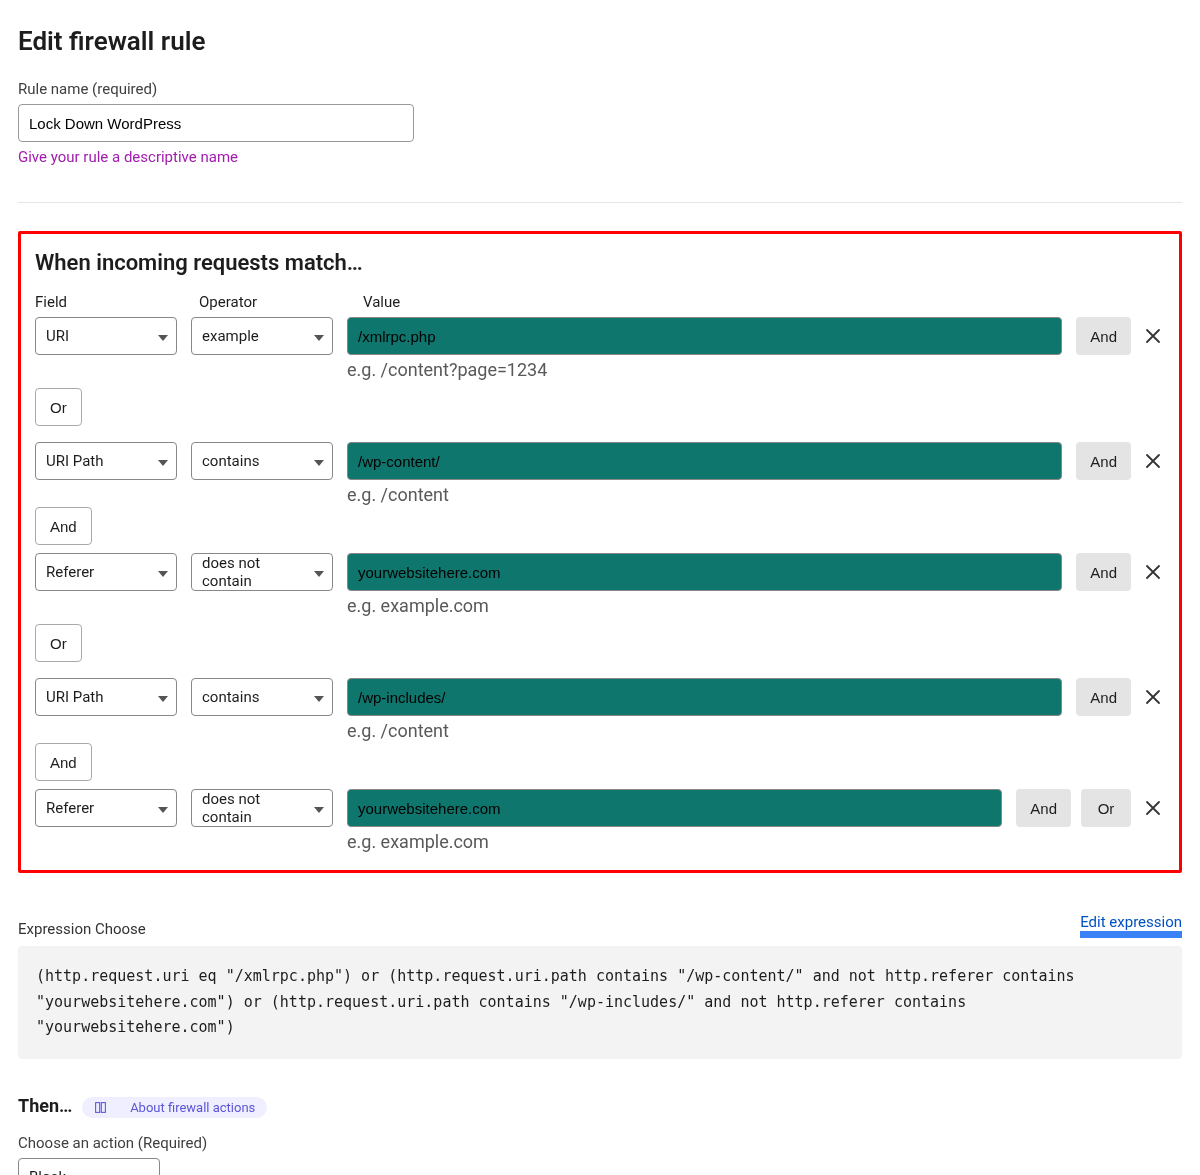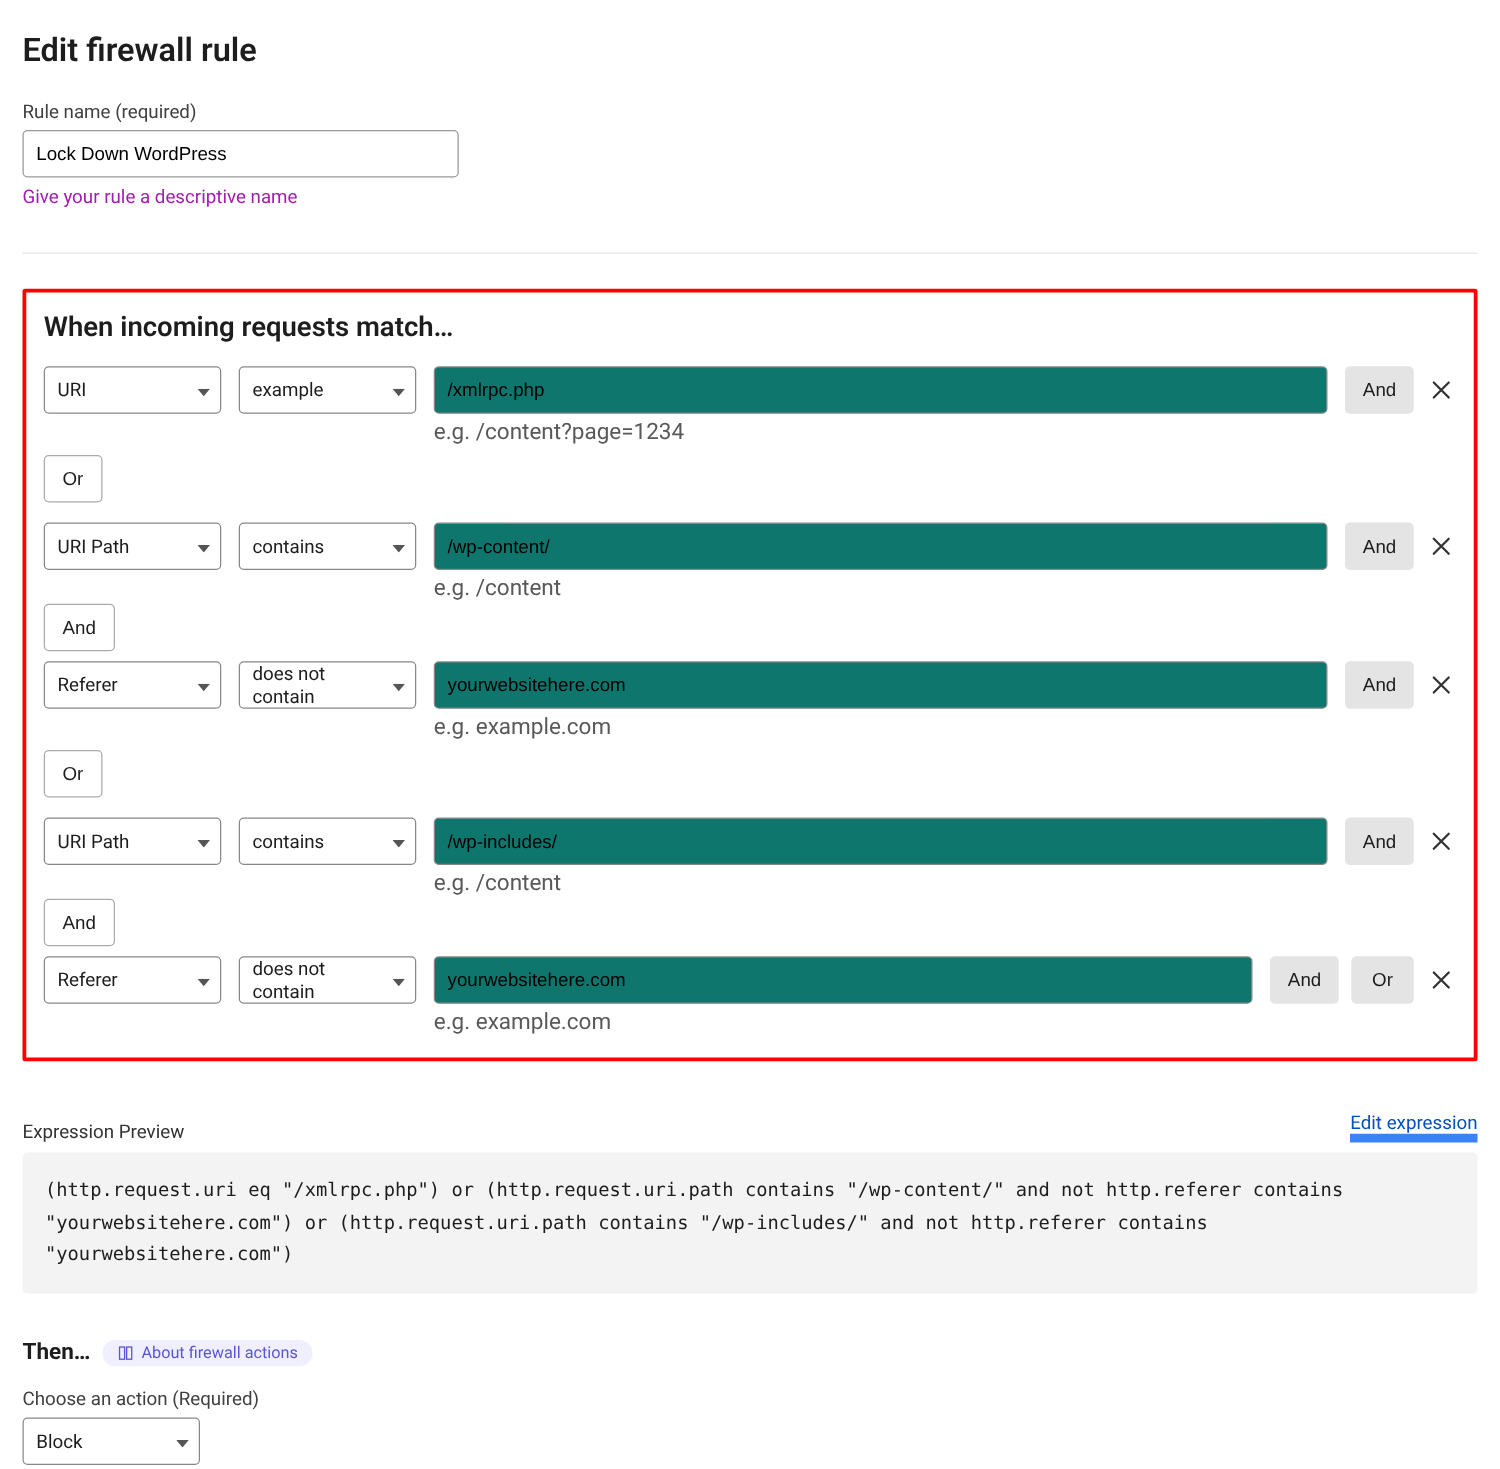--- a/index.html
+++ b/index.html
@@ -25,21 +25,21 @@
   .helptext {
     font-size: 15px;
     color: #a21caf;
     margin-top: 6px;
   }
   .text-input {
     border: 1px solid #999;
     border-radius: 4px;
     padding: 8px 10px;
     font-size: 15px;
-    width: 349px;
+    width: 396px;
     height: 38px;
     background: #fff;
   }
   hr.sep {
     border: none;
     border-top: 1px solid #e5e5e5;
     margin: 36px 0 28px 0;
   }
   .highlight-box {
     border: 3px solid #ff0000;
@@ -158,21 +158,21 @@
   }
   h2.then {
     font-size: 18px;
     font-weight: 700;
     display: inline-block;
     margin: 36px 0 12px 0;
   }
   .badge-link {
     display: inline-flex;
     align-items: center;
-    gap: 6px;
+    gap: 23px;
     background: #f0efff;
     color: #5b55d6;
     border-radius: 14px;
     padding: 3px 12px;
     font-size: 13px;
     vertical-align: middle;
     margin-left: 6px;
     cursor: pointer;
   }
   .badge-link svg { display: block; }
@@ -186,20 +186,25 @@
 
 <div class="label">Rule name (required)</div>
 <input type="text" class="text-input" value="Lock Down WordPress" style="">
 <div class="helptext">Give your rule a descriptive name</div>
 
 <hr class="sep">
 
 <div class="highlight-box">
   <h2 class="section">When incoming requests match…</h2>
 
+  <div class="col-headers">
+    <div class="c1">Field</div>
+    <div class="c2">Operator</div>
+    <div class="c3">Value</div>
+  </div>
 
   <div class="row">
     <div class="select w150">
       <span>URI</span>
       <span class="caret"><svg width="10" height="6" viewBox="0 0 10 6">
             <path d="M0 0 L5 6 L10 0 Z" fill="#555"></path>
           </svg></span>
     </div>
     <div class="select w150">
       <span>example</span>
@@ -341,21 +346,21 @@
       <div class="x-btn">
         <svg width="16" height="16" viewBox="0 0 16 16">
             <path d="M2 2 L14 14 M14 2 L2 14" stroke="#333" stroke-width="1.8" stroke-linecap="round"></path>
           </svg>
       </div>
     </div>
   </div>
 </div>
 
 <div class="expr-header">
-  <div class="expr-title">Expression Preview</div>
+  <div class="expr-title">Expression Choose</div>
   <a class="edit-link">Edit expression</a>
 </div>
 <div class="code-block">(http.request.uri eq "/xmlrpc.php") or (http.request.uri.path contains "/wp-content/" and not http.referer contains "yourwebsitehere.com") or (http.request.uri.path contains "/wp-includes/" and not http.referer contains "yourwebsitehere.com")</div>
 
 <div>
   <h2 class="then">Then…</h2>
   <span class="badge-link">
     <svg width="13" height="13" viewBox="0 0 16 16">
         <rect x="2" y="2" width="5" height="12" fill="none" stroke="#5b55d6" stroke-width="1.3"></rect>
         <rect x="9" y="2" width="5" height="12" fill="none" stroke="#5b55d6" stroke-width="1.3"></rect>

